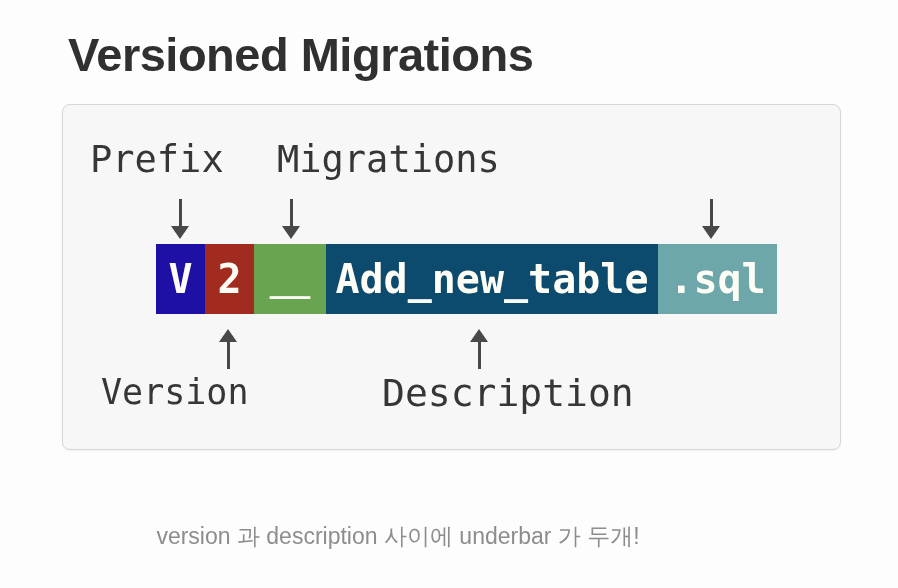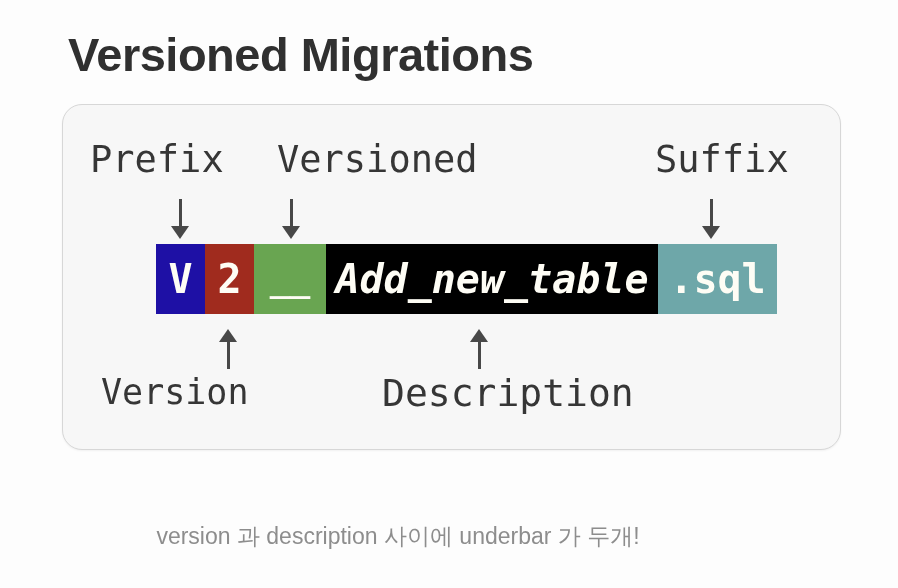--- a/index.html
+++ b/index.html
@@ -18,21 +18,21 @@
     font-weight: 700;
     letter-spacing: -0.5px;
     color: #303030;
   }
   .panel {
     position: absolute;
     left: 62px; top: 104px;
     width: 779px; height: 346px;
     background: #f7f7f7;
     border: 1px solid #d7d7d7;
-    border-radius: 20px;
+    border-radius: 8px;
     box-shadow: 0 1px 2px rgba(0,0,0,0.05);
     box-sizing: border-box;
   }
   .mono-label {
     position: absolute;
     font-family: "DejaVu Sans Mono", "Liberation Mono", monospace;
     font-size: 37px;
     color: #363636;
     white-space: nowrap;
     line-height: 1.2;
@@ -89,41 +89,40 @@
   }
 </style>
 </head>
 <body>
 
 <h1 class="page-title">Versioned Migrations</h1>
 
 <div class="panel">
 
   <span class="mono-label" style="left:27px; top:33px;">Prefix</span>
-  <span class="mono-label" style="left:214px; top:33px;">Versioned</span>
-  <span class="mono-label" style="left:592px; top:33px;">Suffix</span>
+  <span class="mono-label" style="left:214px; top:33px;">Migrations</span>
 
   <div class="arrow" style="left:108px; top:94px;">
     <div class="shaft"></div>
       <div class="head-down"></div>
   </div>
   <div class="arrow" style="left:219px; top:94px;">
     <div class="shaft"></div>
       <div class="head-down"></div>
   </div>
   <div class="arrow" style="left:639px; top:94px;">
     <div class="shaft"></div>
       <div class="head-down"></div>
   </div>
 
   <div class="filename-bar">
     <div class="segment seg-prefix" style="background-color: rgb(30, 16, 165);">V</div>
     <div class="segment seg-version" style="background-color: rgb(160, 43, 30);">2</div>
     <div class="segment seg-separator" style="background-color: rgb(105, 165, 81); font-family: Liberation Serif, serif;">__</div>
-    <div class="segment seg-description" style="background-color: #000000; font-style: italic;">Add_new_table</div>
+    <div class="segment seg-description" style="background-color: #0c4a6e;">Add_new_table</div>
     <div class="segment seg-suffix" style="background-color: rgb(110, 167, 169); text-align: center;">.sql</div>
   </div>
 
   <div class="arrow" style="left:156px; top:224px;">
     <div class="head-up"></div>
       <div class="shaft"></div>
   </div>
   <div class="arrow" style="left:407px; top:224px;">
     <div class="head-up"></div>
       <div class="shaft"></div>

